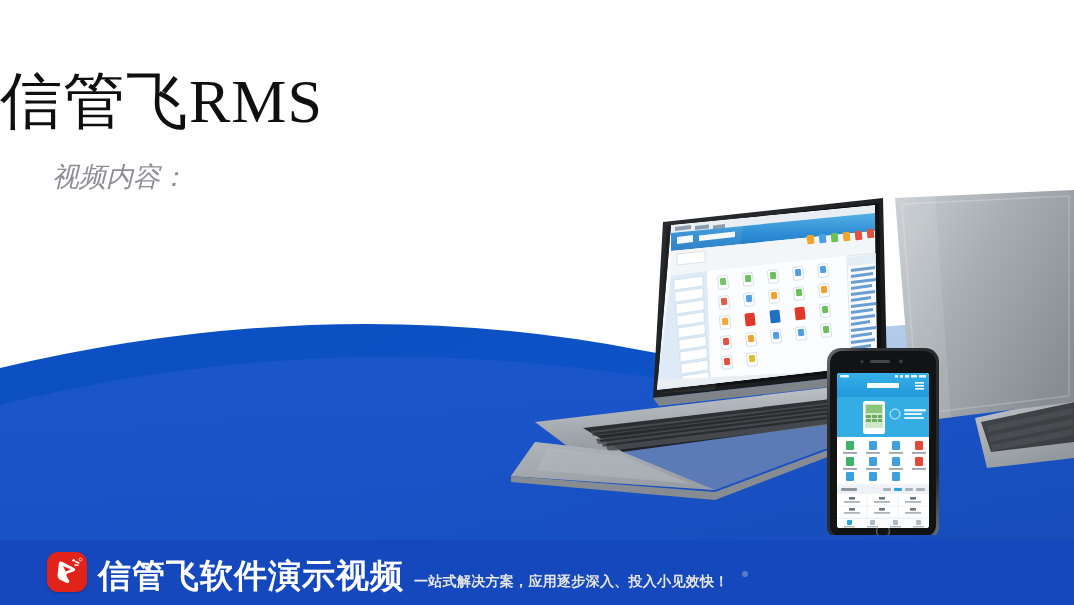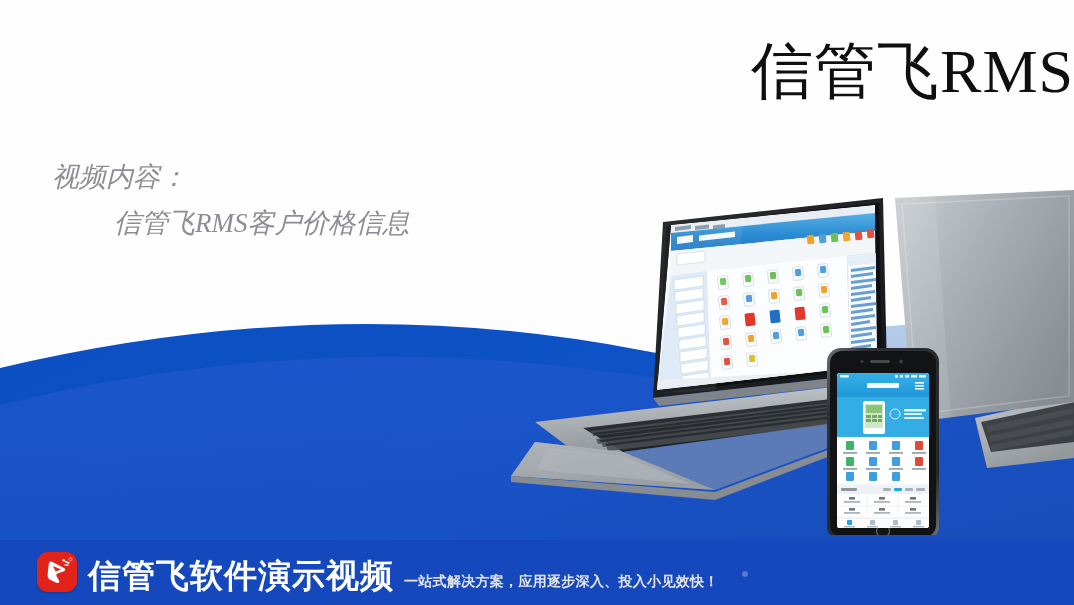--- a/index.html
+++ b/index.html
@@ -14,47 +14,47 @@
   #slide{
     position:absolute;left:0;top:0;width:1074px;height:605px;
     overflow:hidden;background:#fefefe;
   }
 
   
   .bg-layer{position:absolute;left:0;top:0;width:1074px;height:605px;}
 
   
   .title{
-    position:absolute;left:0;top:34px;width:1074px;
-    text-align:right;
+    position:absolute;left:0;top:64px;width:1074px;
+    text-align:left;
     font-family:"Liberation Serif","DejaVu Serif",serif;
     font-size:62px;line-height:74px;
     color:#100f10;
     letter-spacing:1px;
     white-space:nowrap;
   }
 
   
   .sub-wrap{position:absolute;left:52px;top:158px;}
   .sub1,.sub2{
-    font-family:Liberation Serif, serif;
+    font-family:Liberation Sans, sans-serif;
     font-style:italic;
     color:#8d8d95;
     white-space:nowrap;
   }
   .sub1{font-size:27px;line-height:38px;}
   .sub2{font-size:27px;line-height:38px;margin-top:8px;padding-left:62px;}
 
   
   .banner{
     position:absolute;left:0;bottom:0;width:1074px;height:65px;
     background:#1548bd;
     display:flex;align-items:center;
   }
-  .banner-inner{display:flex;align-items:flex-end;padding-left:37px;}
+  .banner-inner{display:flex;align-items:flex-end;padding-left:47px;}
   .logo-mark{
     width:40px;height:40px;border-radius:11px;background:#e2231a;
     position:relative;flex:0 0 auto;margin-bottom:2px;
     box-shadow:0 1px 2px rgba(0,0,0,.25);
   }
   .logo-mark svg{position:absolute;left:0;top:0;}
   .banner-title{
     font-size:33px;font-weight:bold;color:#ffffff;
     margin-left:11px;letter-spacing:1px;line-height:36px;
     white-space:nowrap;
@@ -452,21 +452,20 @@
         </g>
       </g>
     </g>
   </svg>
   </div>
 
   <div class="title">信管飞RMS</div>
 
   <div class="sub-wrap">
     <div class="sub1">视频内容：</div>
-    <div class="sub2">信管飞RMS客户价格信息</div>
   </div>
 
   <div class="banner">
     <div class="banner-inner">
       <div class="logo-mark">
         <svg width="40" height="40" viewBox="0 0 40 40">
           <path d="M12 11 C 12 9.5 14 9 15.5 10 L 27 16 C 28.6 16.9 28.6 18.6 27 19.2 L 20.5 21.6 C 19.4 22 19 23.2 19.6 24.2 L 22 28.4 C 22.9 30 21.4 31.6 19.8 30.9 L 13.6 28.1 C 11.6 27.2 10.4 25.2 10.6 23 L 11.6 13 Z" fill="#ffffff"></path>
           <path d="M16 14 L 24 17.6 L 18.6 19.6 Z" fill="#e2231a"></path>
           <g fill="#ffffff">
             <rect x="27.6" y="9.4" width="5.2" height="1.5" rx=".7" transform="rotate(24 30 10)"></rect>

